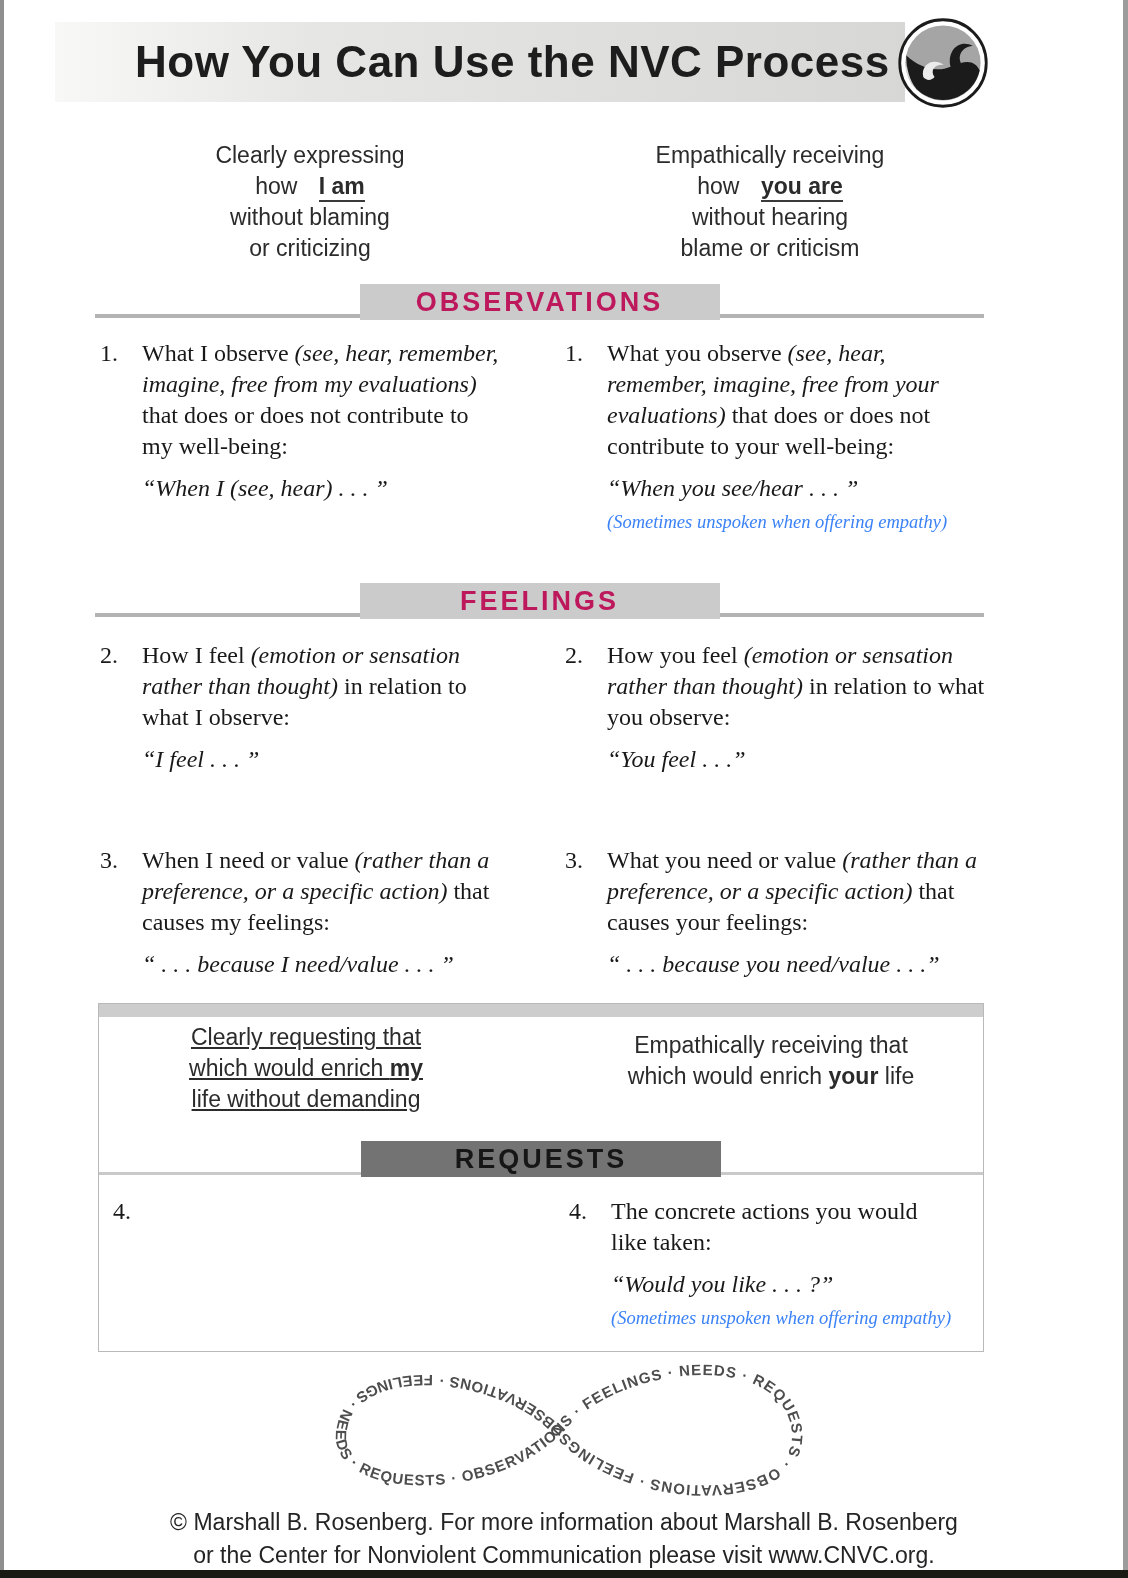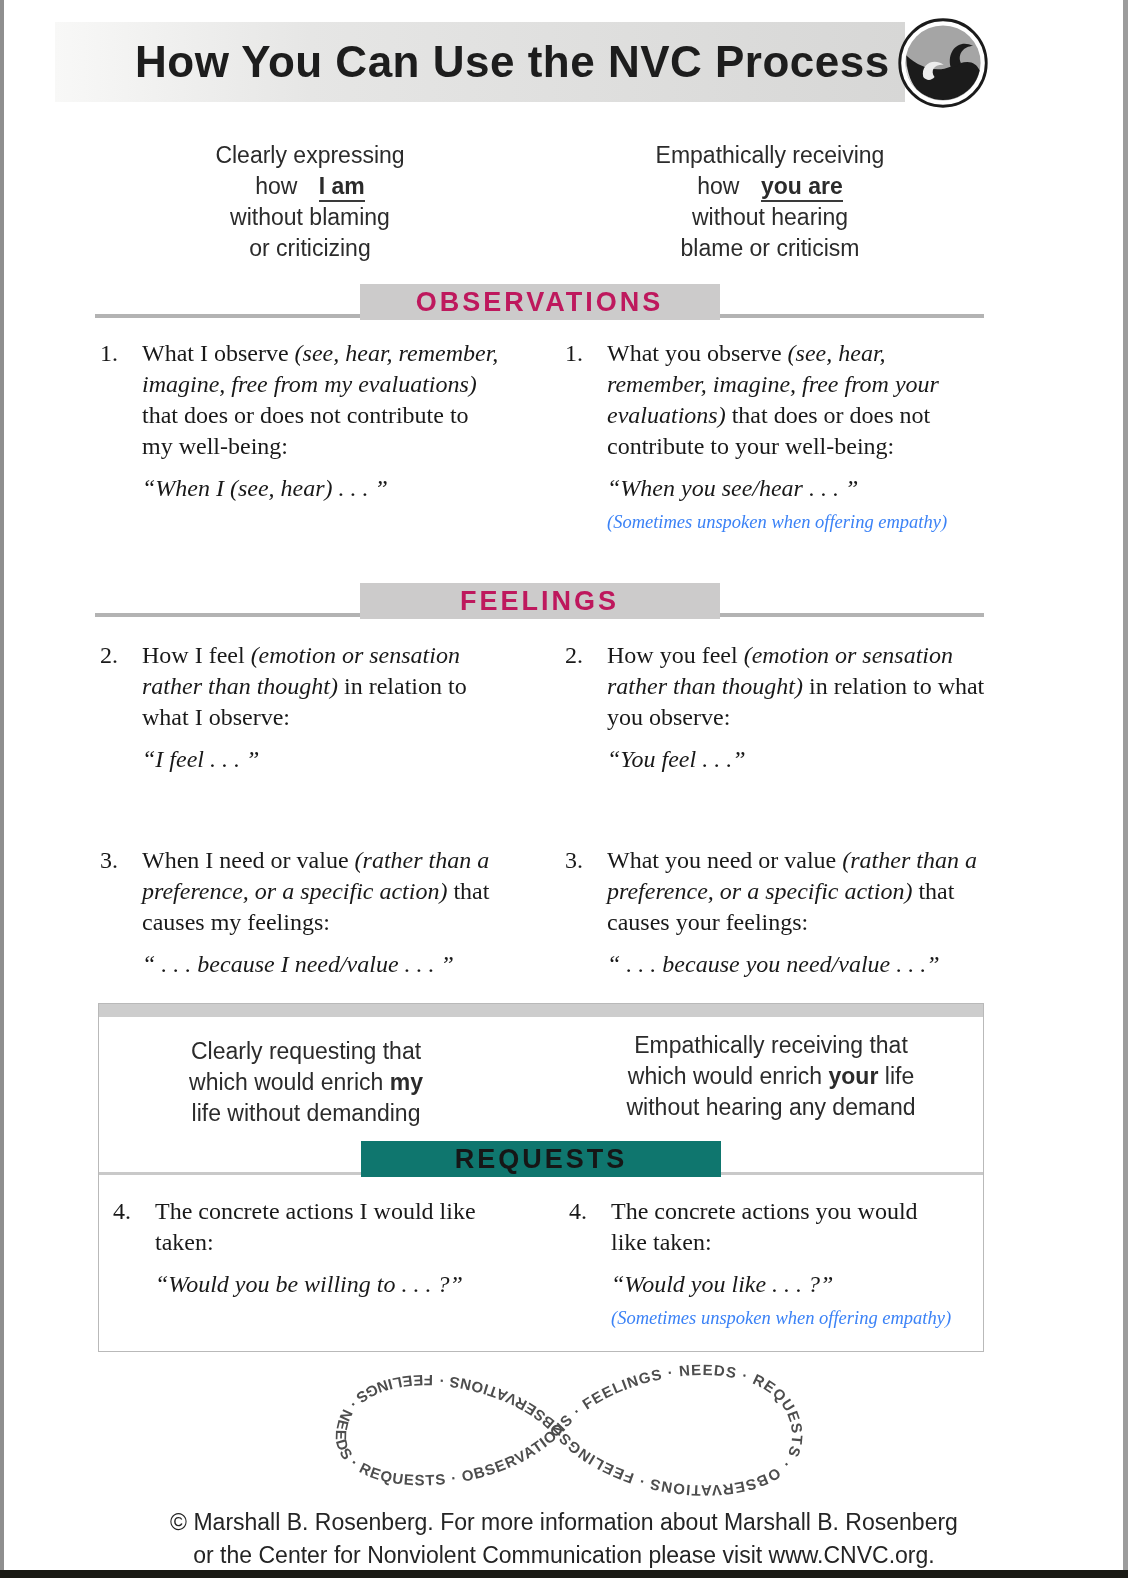--- a/index.html
+++ b/index.html
@@ -39,27 +39,27 @@
   .it{font-style:italic;}
   p.body{margin:0;}
   p.quote{margin:11px 0 0 0;font-style:italic;}
   p.note{margin:6px 0 0 0;font-style:italic;font-size:18.5px;line-height:24px;color:#3b82f6;}
 
   
   .req-box{position:absolute;left:98px;top:1003px;width:886px;height:349px;
            border:1px solid #b9b9b9;box-sizing:border-box;background:#fff;}
   .req-topbar{position:absolute;left:0;top:0;width:100%;height:13px;background:#cdcdcd;}
   .req-intro{position:absolute;text-align:center;font-size:23px;line-height:31px;color:#2b2b2b;}
-  .req-intro-left{left:47px;top:32px;width:320px;}
+  .req-intro-left{left:47px;top:18px;width:320px;text-decoration:underline;}
   .req-intro-right{left:472px;top:26px;width:400px;}
   .req-intro b{font-weight:bold;}
   .req-band{position:absolute;left:0;top:137px;width:100%;height:36px;}
   .req-band .rule{position:absolute;left:0;right:0;bottom:2px;height:3px;background:#c9c9c9;}
   .req-band .label{position:absolute;left:50%;transform:translateX(-50%);top:0;width:360px;height:36px;
-                   background:#0f766e;text-align:center;font-size:27px;font-weight:bold;
+                   background:#737373;text-align:center;font-size:27px;font-weight:bold;
                    letter-spacing:3px;line-height:36px;color:#161616;}
   .req-cols{position:absolute;left:0;top:192px;width:100%;}
   .req-cols .col-left{left:14px;width:400px;}
   .req-cols .col-right{left:470px;width:390px;}
 
   
   .infinity{position:absolute;left:282px;top:1356px;width:564px;height:150px;}
   .infinity text{font-family:"Liberation Sans",sans-serif;font-size:15px;font-weight:bold;
                  letter-spacing:1px;fill:#4d4d4d;}
 
@@ -168,35 +168,30 @@
     <div class="req-topbar"></div>
 
     <div class="req-intro req-intro-left">
       <div>Clearly requesting that</div>
       <div><span>which would enrich </span><b>my</b><span></span></div>
       <div>life without demanding</div>
     </div>
     <div class="req-intro req-intro-right">
       <div>Empathically receiving that</div>
       <div><span>which would enrich </span><b>your</b><span> life</span></div>
-      <div>without hearing any demand</div>
     </div>
 
     <div class="req-band">
       <div class="rule"></div>
       <div class="label">REQUESTS</div>
     </div>
 
     <div class="req-cols">
       <div class="item col-left">
         <div class="num">4.</div>
-        <div class="txt">
-          <p class="body">The concrete actions I would like taken:</p>
-          <p class="quote">“Would you be willing to . . . ?”</p>
-        </div>
       </div>
       <div class="item col-right">
         <div class="num">4.</div>
         <div class="txt">
           <p class="body">The concrete actions you would like taken:</p>
           <p class="quote">“Would you like . . . ?”</p>
           <p class="note">(Sometimes unspoken when offering empathy)</p>
         </div>
       </div>
     </div>

